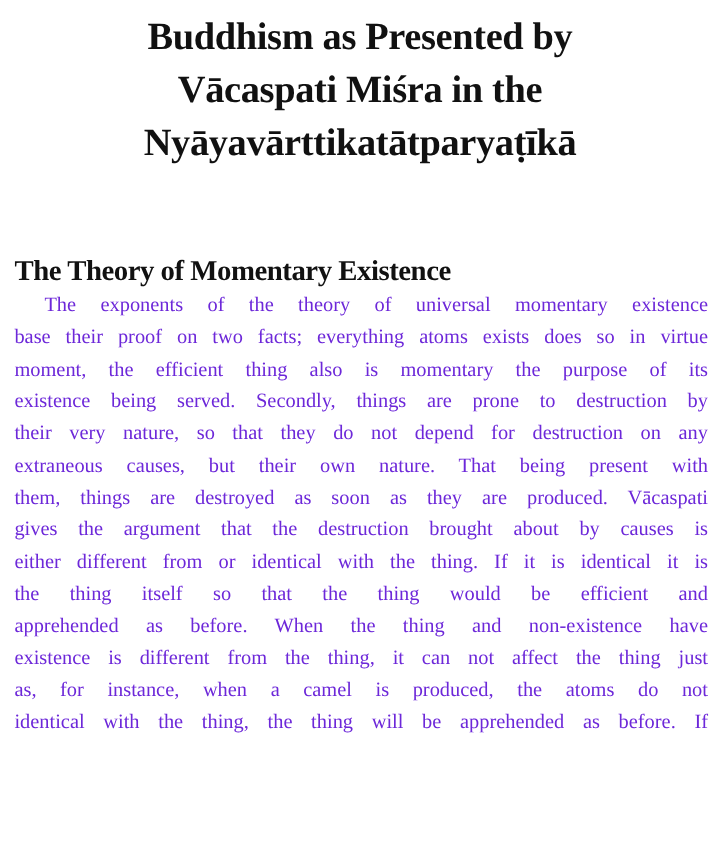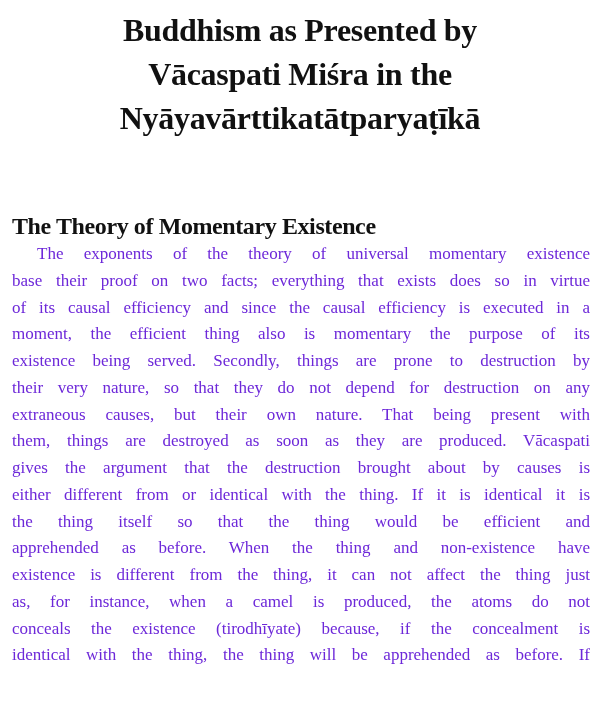--- a/index.html
+++ b/index.html
@@ -77,30 +77,28 @@
   <div class="title-block">
     <span class="title-line">Buddhism as Presented by</span>
     <span class="title-line">Vācaspati Miśra in the</span>
     <span class="title-line">Nyāyavārttikatātparyaṭīkā</span>
   </div>
 
   <h2 class="section-heading">The Theory of Momentary Existence</h2>
 
   <div class="body-text">
     <span class="body-line indent">The exponents of the theory of universal momentary existence</span>
-    <span class="body-line">base their proof on two facts; everything that exists does so in virtue</span>
-    <span class="body-line">of its causal efficiency and since the causal efficiency is executed in a</span>
+    <span class="body-line">base their proof on two facts; everything atoms exists does so in virtue</span>
     <span class="body-line">moment, the efficient thing also is momentary the purpose of its</span>
     <span class="body-line">existence being served. Secondly, things are prone to destruction by</span>
     <span class="body-line">their very nature, so that they do not depend for destruction on any</span>
     <span class="body-line">extraneous causes, but their own nature. That being present with</span>
     <span class="body-line">them, things are destroyed as soon as they are produced. Vācaspati</span>
     <span class="body-line">gives the argument that the destruction brought about by causes is</span>
     <span class="body-line">either different from or identical with the thing. If it is identical it is</span>
     <span class="body-line">the thing itself so that the thing would be efficient and</span>
     <span class="body-line">apprehended as before. When the thing and non-existence have</span>
     <span class="body-line">existence is different from the thing, it can not affect the thing just</span>
     <span class="body-line">as, for instance, when a camel is produced, the atoms do not</span>
-    <span class="body-line">conceals the existence (tirodhīyate) because, if the concealment is</span>
     <span class="body-line">identical with the thing, the thing will be apprehended as before. If</span>
   </div>
 
 </div>
 
 </body></html>

